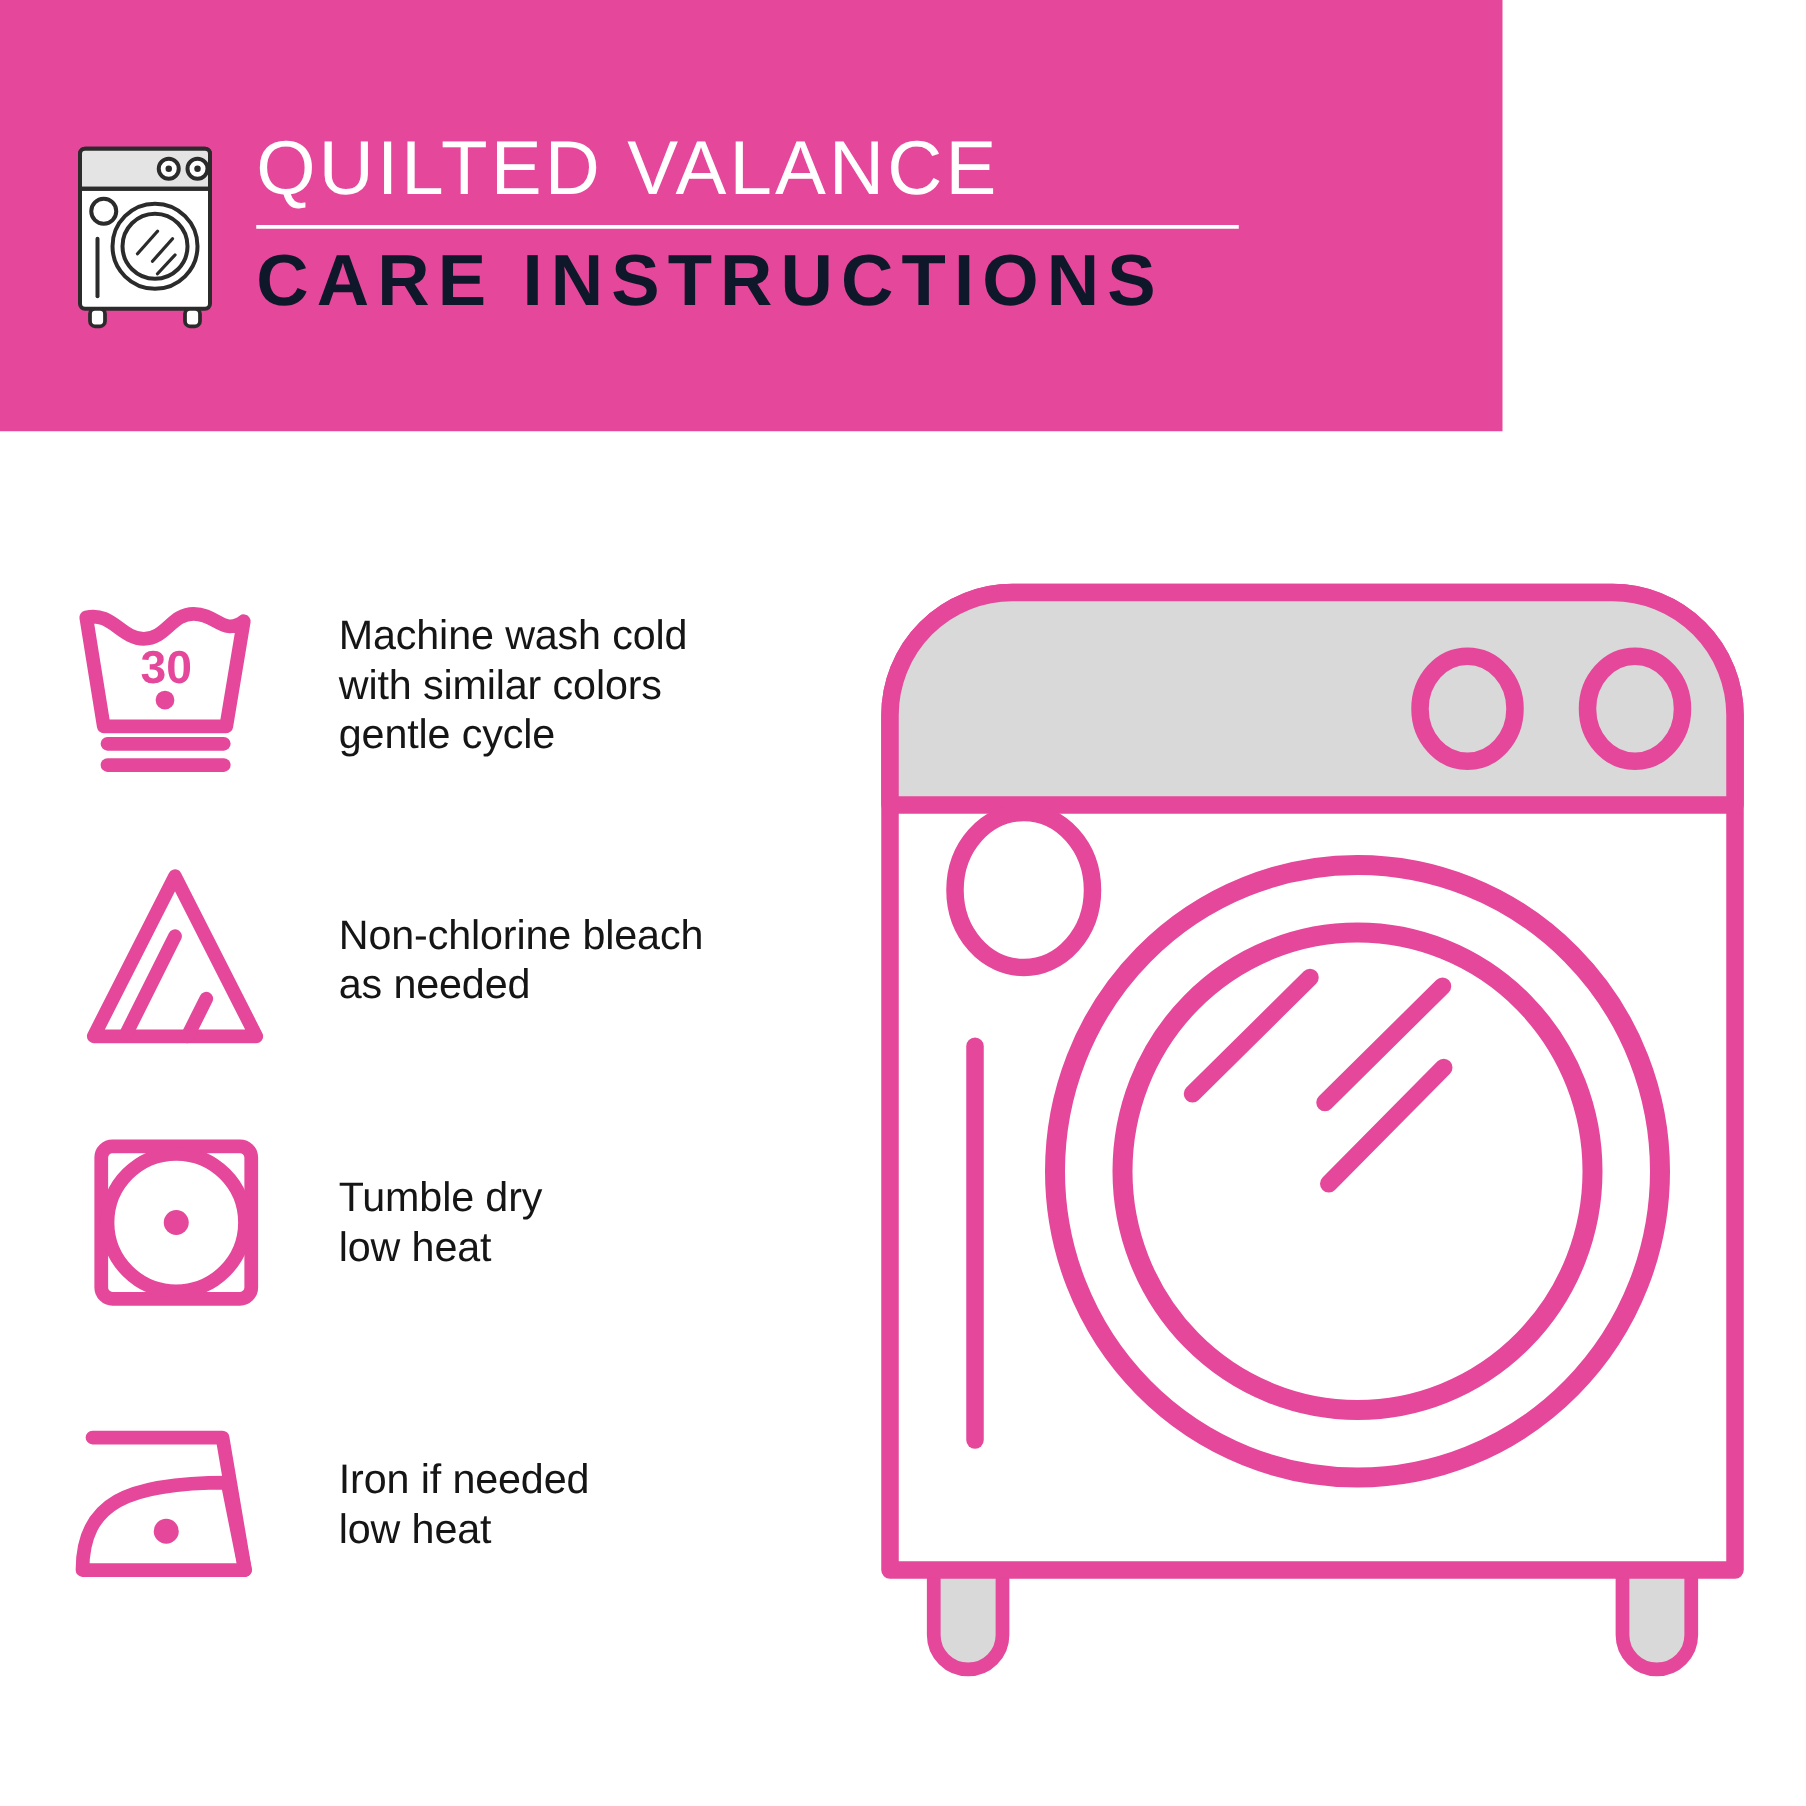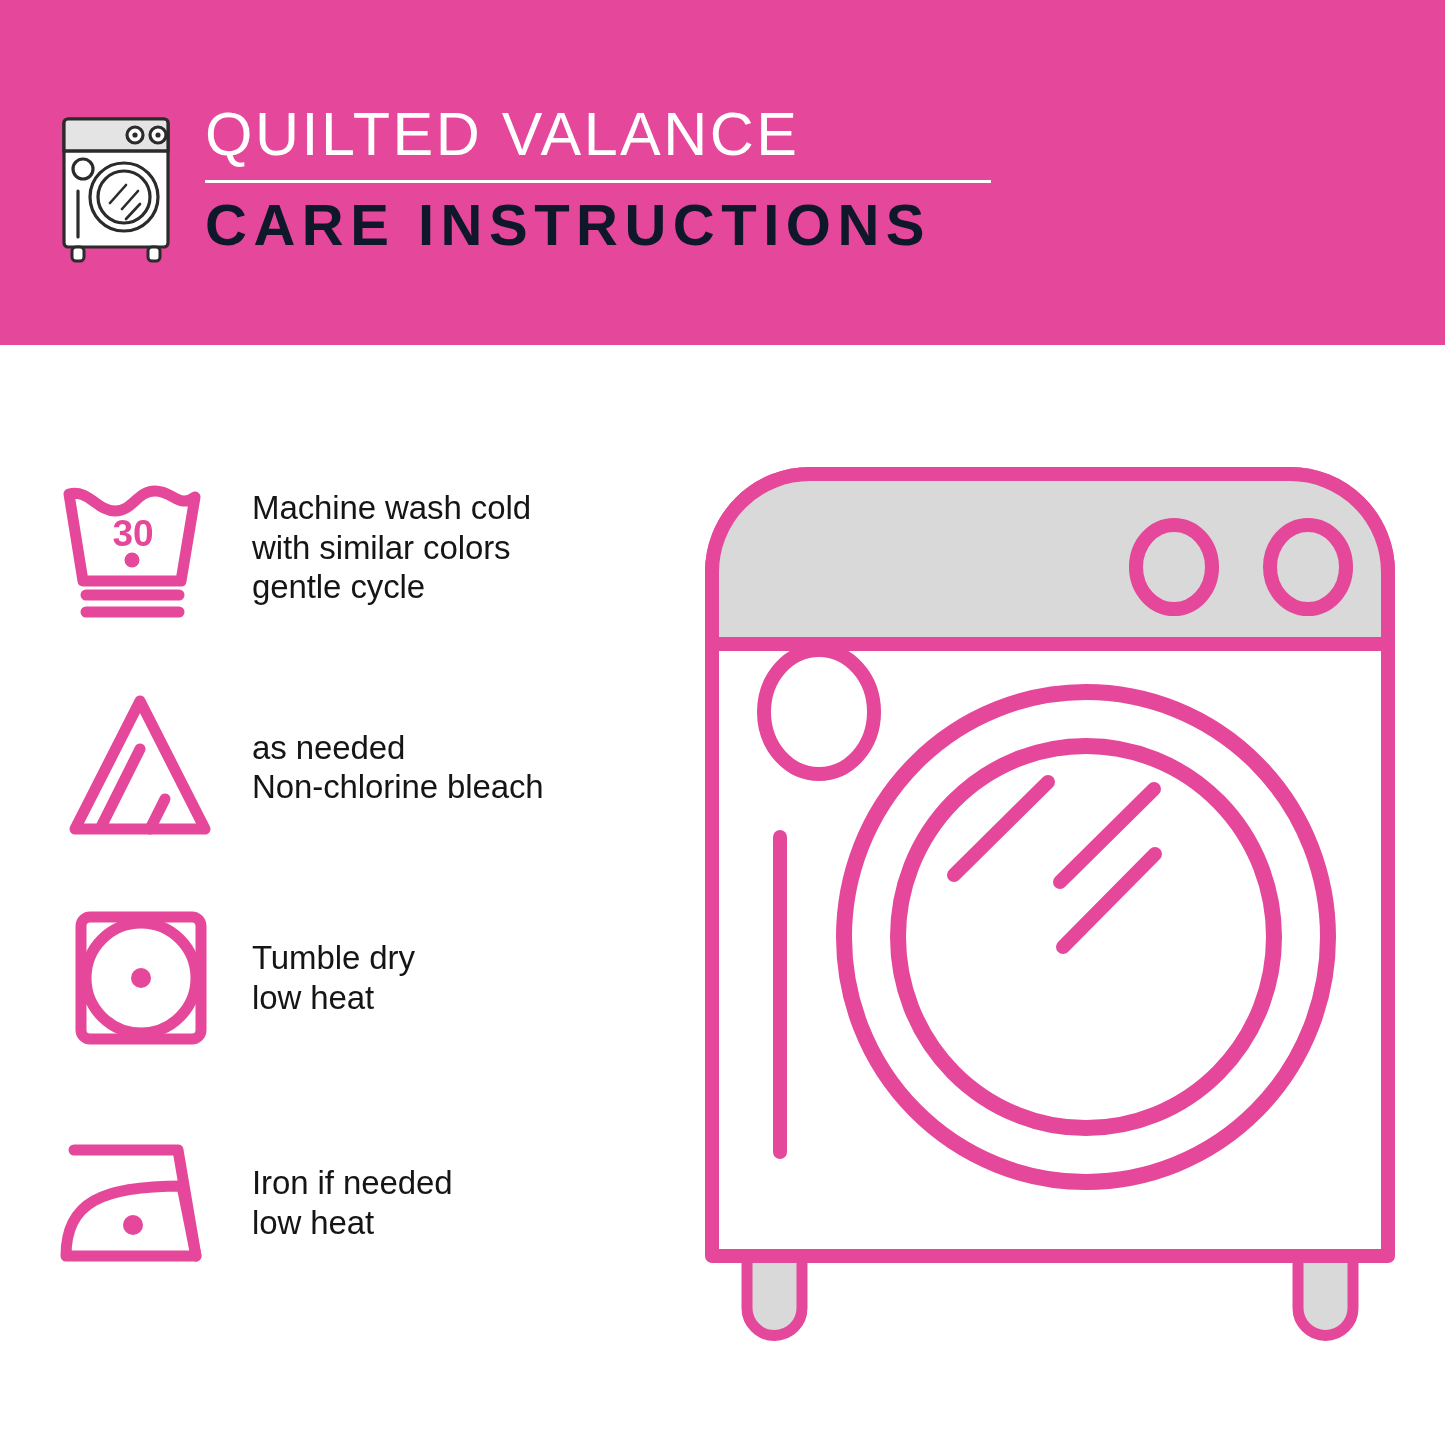--- a/index.html
+++ b/index.html
@@ -13,21 +13,21 @@
     font-family: "Liberation Sans", sans-serif;
     overflow: hidden;
     position: relative;
   }
 
   
   .header-band {
     position: absolute;
     left: 0;
     top: 0;
-    width: 1445px;
+    width: 1202px;
     height: 345px;
     background: #e5479b;
   }
   .header-inner {
     position: absolute;
     left: 58px;
     top: 100px;
     display: flex;
     align-items: flex-start;
   }
@@ -87,21 +87,21 @@
   .care-row.r3 { top: 660px; height: 175px; }
 
   .care-symbol {
     width: 200px;
     flex: 0 0 auto;
     display: flex;
     justify-content: center;
     align-items: center;
   }
   .care-text {
-    margin-left: 12px;
+    margin-left: 31px;
     color: #151515;
     font-size: 33px;
     line-height: 39.5px;
     font-weight: 400;
     font-family: "Liberation Sans", sans-serif;
     letter-spacing: -0.1px;
   }
 
   
   .washer-wrap {
@@ -184,22 +184,22 @@
     <div class="care-symbol">
       <svg viewBox="0 0 170 160" width="170" height="160" xmlns="http://www.w3.org/2000/svg">
         <g fill="none" stroke="#e5479b" stroke-width="11" stroke-linecap="round" stroke-linejoin="round">
           <path d="M85 14 L 150 142 L 20 142 Z"></path>
           <line x1="85" y1="62" x2="46" y2="140"></line>
           <line x1="110" y1="112" x2="95" y2="142"></line>
         </g>
       </svg>
     </div>
     <div class="care-text">
+      <div>Non-chlorine bleach</div>
       <div>as needed</div>
-      <div>Non-chlorine bleach</div>
     </div>
   </div>
 
   <div class="care-row r2">
     <div class="care-symbol">
       <svg viewBox="0 0 170 150" width="170" height="150" xmlns="http://www.w3.org/2000/svg">
         <g fill="none" stroke="#e5479b" stroke-width="11" stroke-linejoin="round">
           <rect x="26" y="14" width="120" height="122" rx="9"></rect>
           <circle cx="86" cy="75" r="55"></circle>
         </g>

